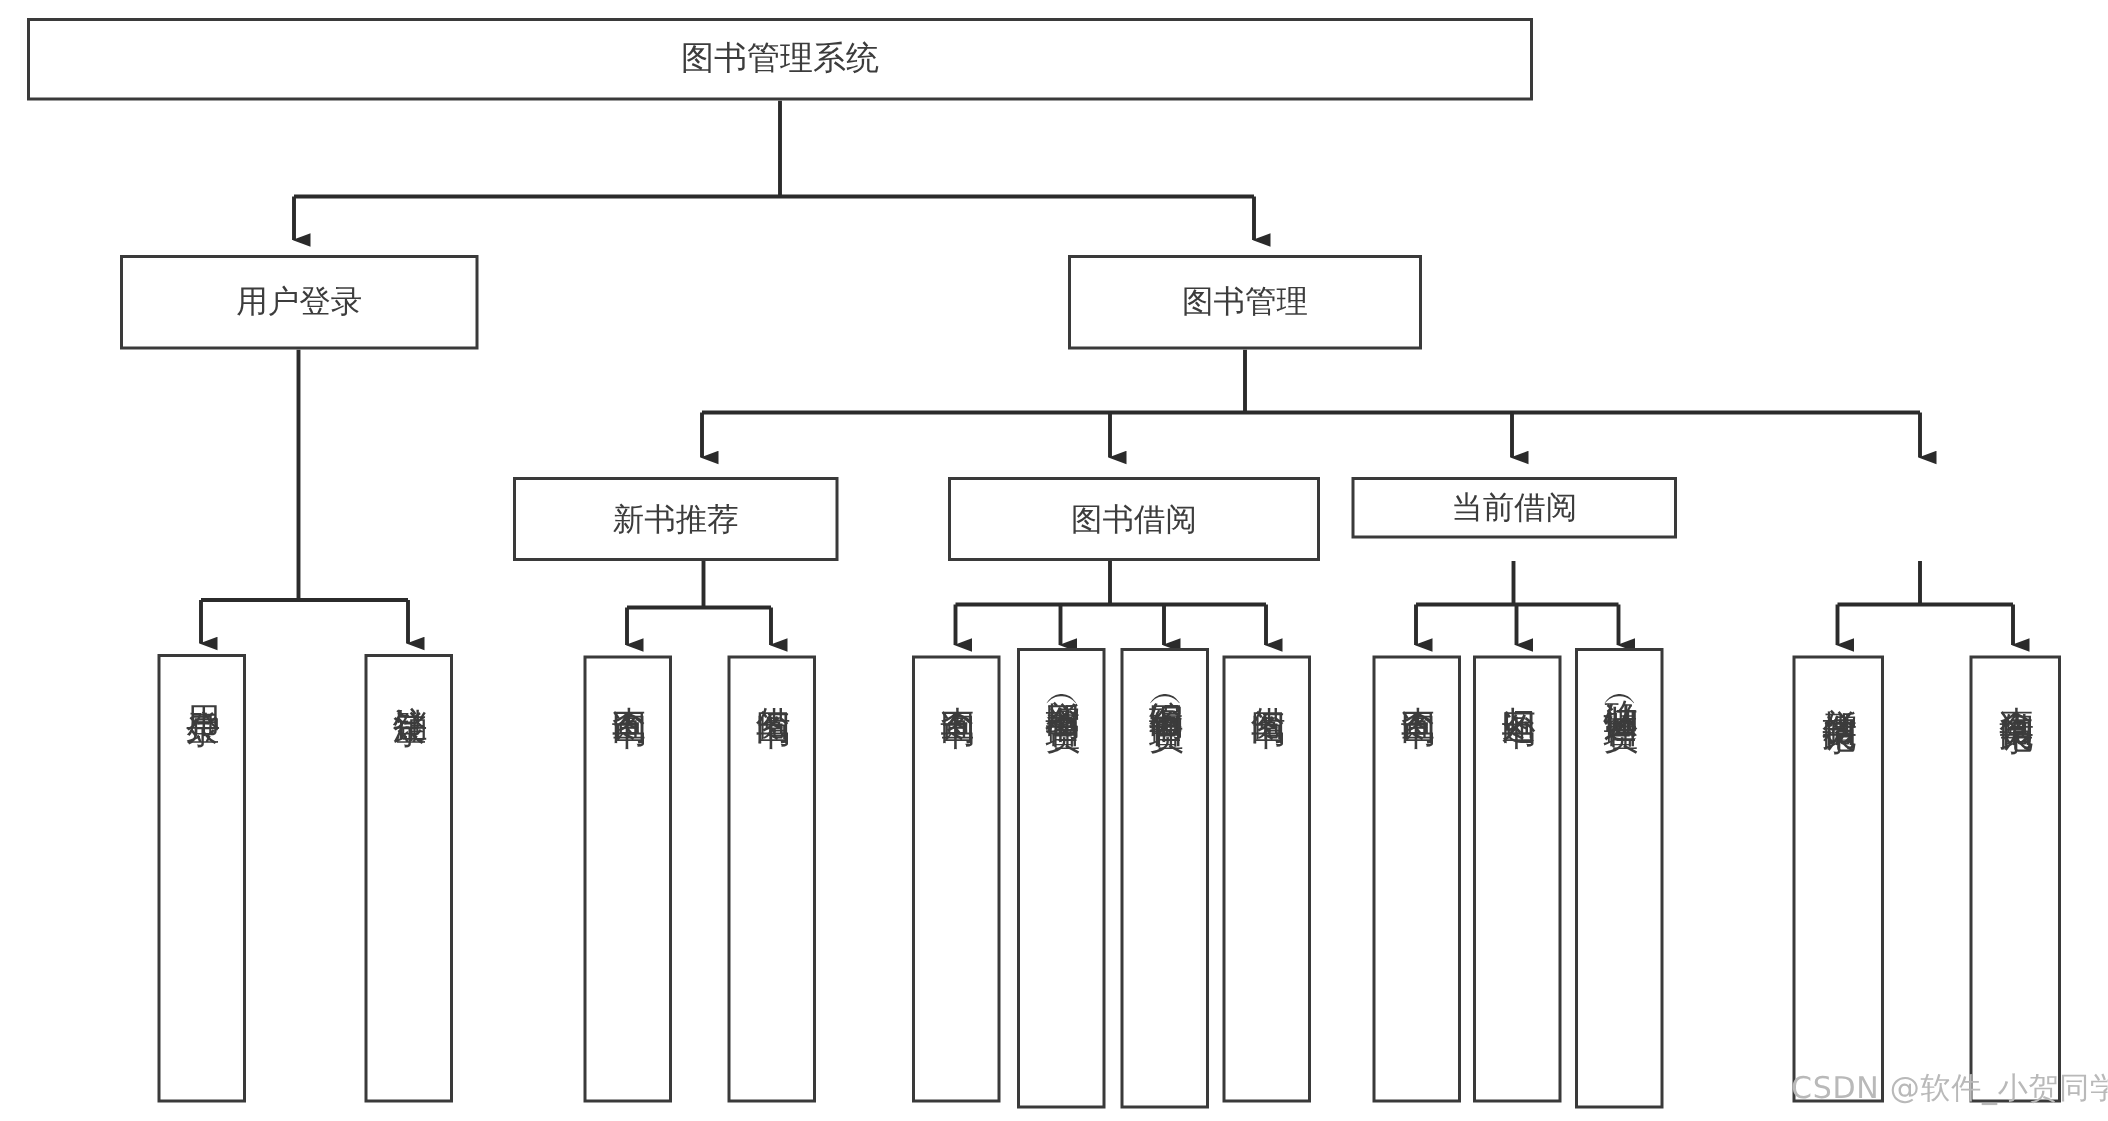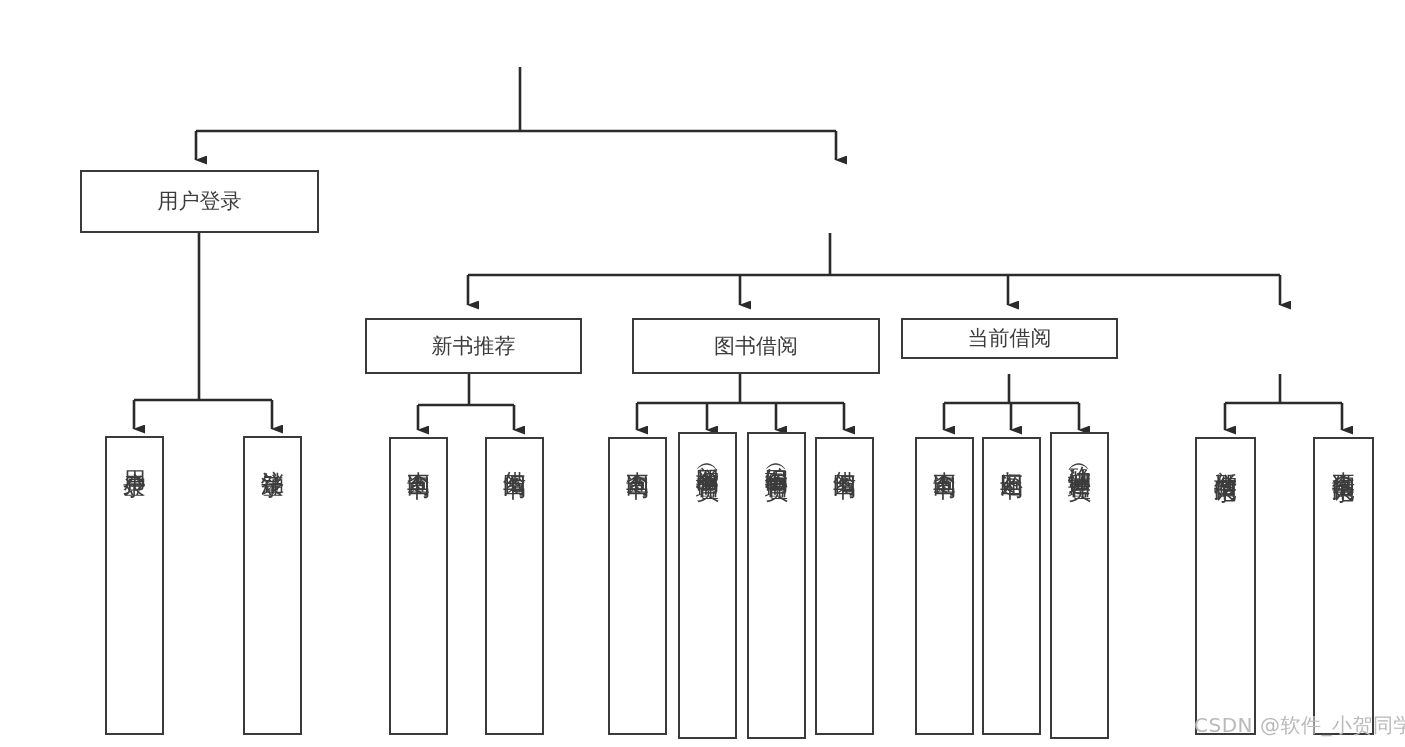--- a/index.html
+++ b/index.html
@@ -66,26 +66,32 @@
       <path d="M1011,403 L1011,430" marker-end="url(#arw)"></path>
       <path d="M1079,403 L1079,430" marker-end="url(#arw)"></path>
 
       <path d="M1280,374 L1280,403"></path>
       <path d="M1225,403 L1342,403"></path>
       <path d="M1225,403 L1225,430" marker-end="url(#arw)"></path>
       <path d="M1342,403 L1342,430" marker-end="url(#arw)"></path>
     </g>
   </svg>
 
+  <div class="node root" style="left:18px;top:12px;width:1004px;height:55px;">
+    <span class="lbl">图书管理系统</span>
+  </div>
 
   <div class="node" style="left:80px;top:170px;width:239px;height:63px;">
     <span class="lbl">用户登录</span>
   </div>
+  <div class="node" style="left:712px;top:170px;width:236px;height:63px;">
+    <span class="lbl">图书管理</span>
+  </div>
 
-  <div class="node" style="left:365px;top:318px;width:217px;height:56px;text-align:right;">
+  <div class="node" style="left:342px;top:318px;width:217px;height:56px;text-align:right;">
     <span class="lbl">新书推荐</span>
   </div>
   <div class="node" style="left:632px;top:318px;width:248px;height:56px;">
     <span class="lbl">图书借阅</span>
   </div>
   <div class="node" style="left:901px;top:318px;width:217px;height:41px;">
     <span class="lbl">当前借阅</span>
   </div>
 
   <div class="node leaf" style="left:105px;top:436px;width:59px;height:299px;">

